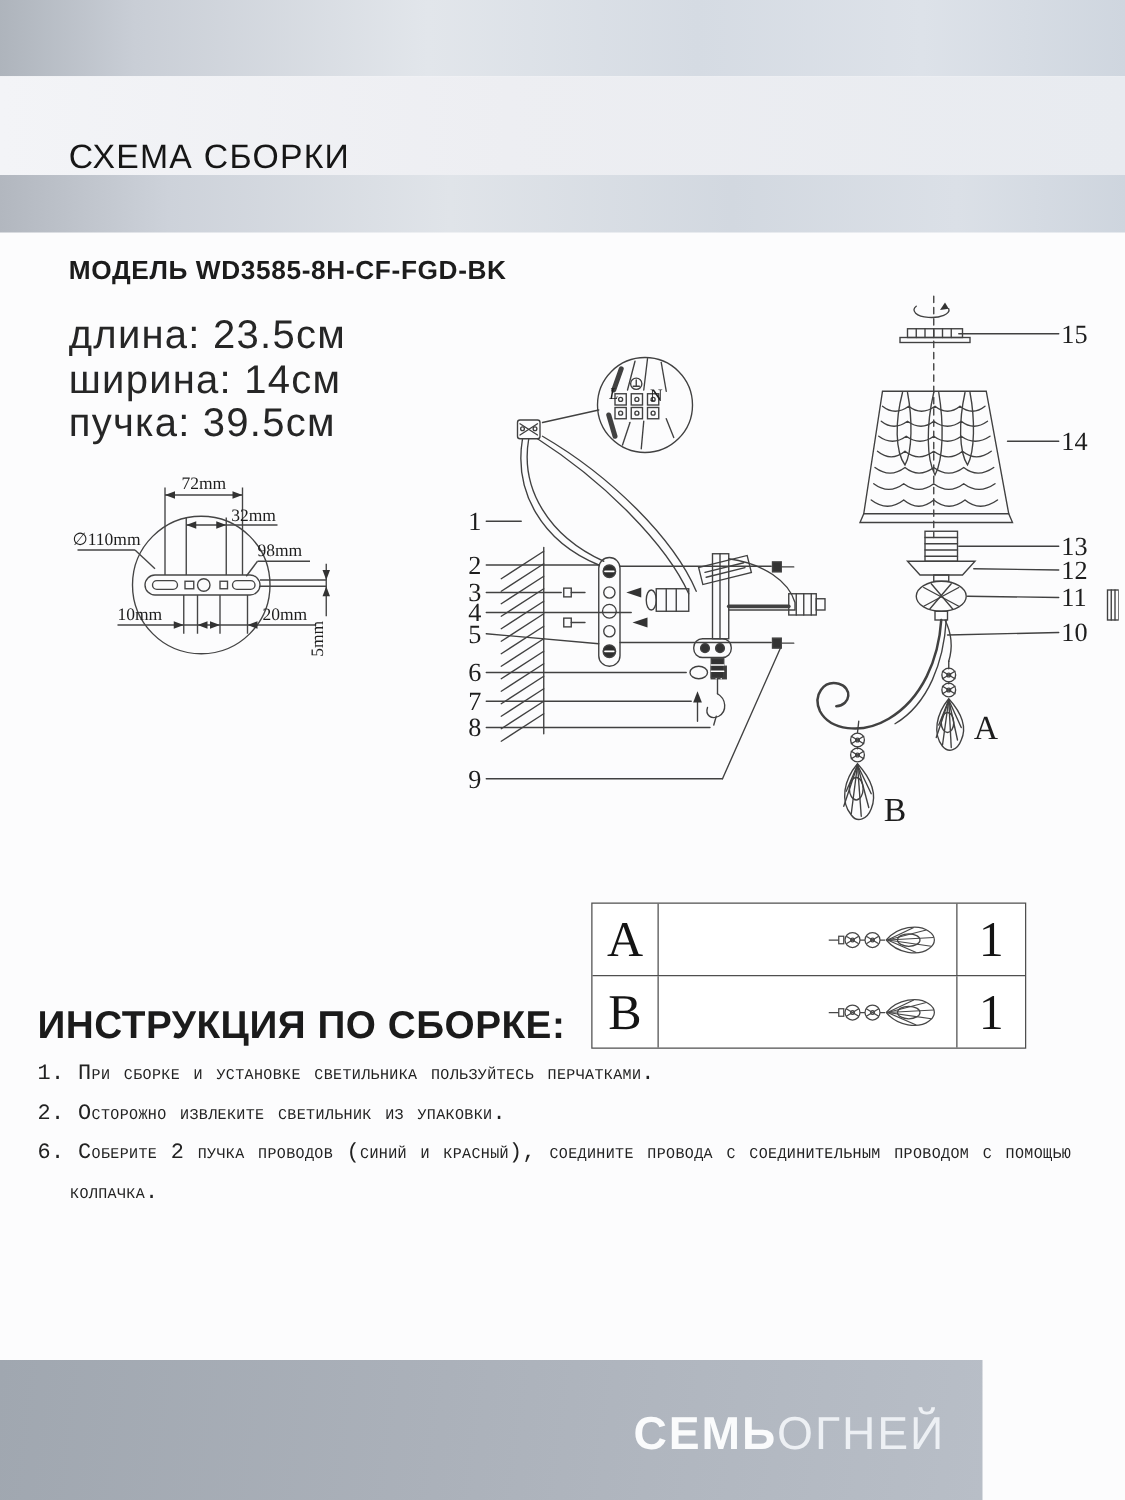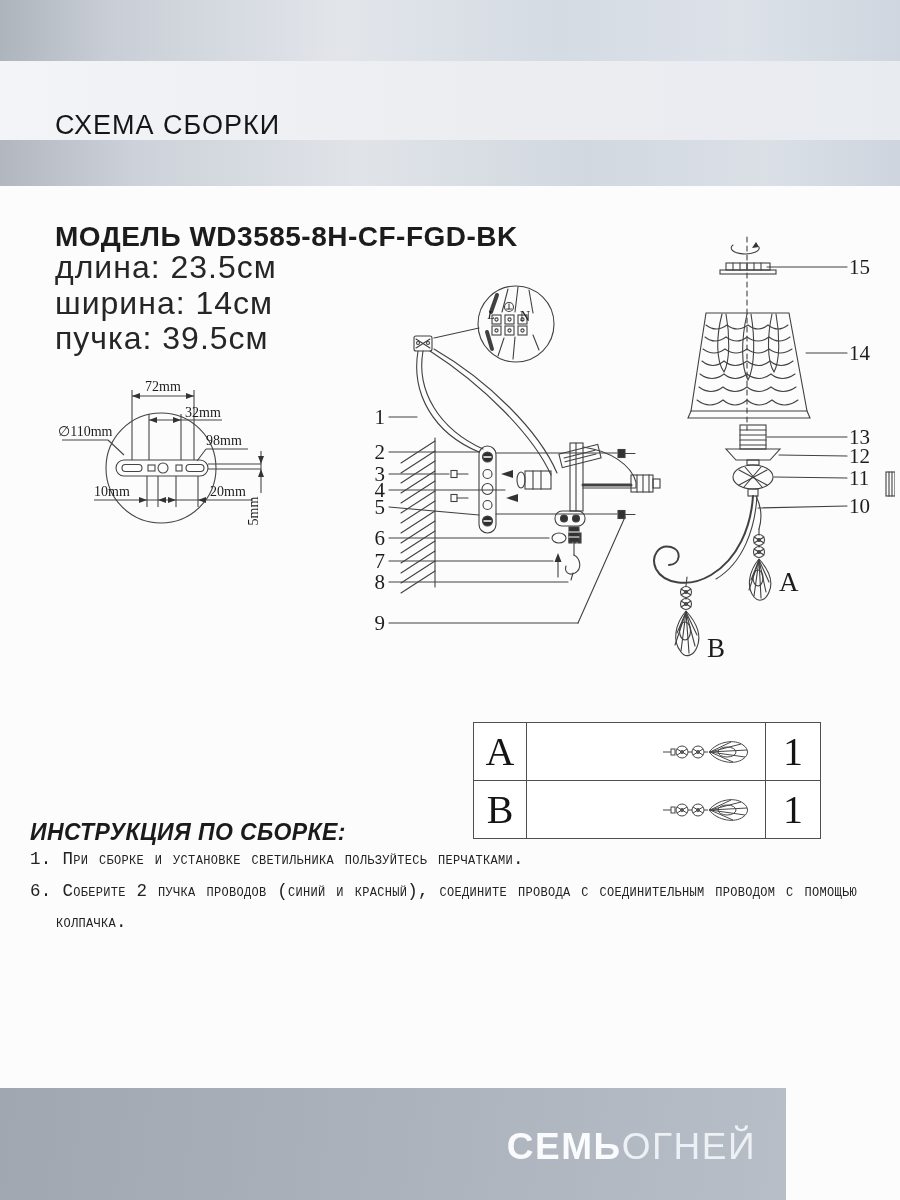--- a/index.html
+++ b/index.html
@@ -11,38 +11,38 @@
   .band-top{left:0;top:0;width:900px;height:61px;
     background:linear-gradient(90deg,#aeb4bc 0%,#c9ced6 12%,#e2e6eb 38%,#d5dbe3 62%,#dde2e9 82%,#cfd6df 100%);}
   .band-mid{left:0;top:61px;width:900px;height:79px;
     background:linear-gradient(90deg,#f3f4f7 0%,#edeef2 45%,#e8ebf0 100%);}
   .band-bot{left:0;top:140px;width:900px;height:46px;
     background:linear-gradient(90deg,#b2b7bf 0%,#cdd2da 15%,#e0e4e9 40%,#d2d8e0 65%,#dbe0e7 85%,#ced5de 100%);}
   .page-title{left:55px;top:61px;height:79px;line-height:79px;font-size:27px;font-weight:400;
     letter-spacing:1px;color:#161616;margin-top:25px;}
 
   
-  .model-title{left:55px;top:221px;font-size:28px;font-weight:700;letter-spacing:.5px;color:#1c1c1c;}
+  .model-title{left:55px;top:205px;font-size:21px;font-weight:700;letter-spacing:.5px;color:#1c1c1c;}
   .model-spec{left:55px;font-size:32px;font-weight:400;letter-spacing:1px;color:#262626;}
   .spec-1{top:249px;} .spec-2{top:285px;} .spec-3{top:320px;}
 
   svg text{font-family:"Liberation Serif",serif;fill:#1d1d1d;}
 
   
   .parts-table{left:473px;top:722px;width:346px;border:1px solid #4f4f4f;background:#fff;}
   .pt-row{display:flex;height:57px;}
   .pt-row+.pt-row{border-top:1px solid #4f4f4f;}
   .pt-letter{width:52px;border-right:1px solid #4f4f4f;display:flex;align-items:center;justify-content:center;
     font-family:"Liberation Serif",serif;font-size:40px;color:#141414;}
   .pt-img{flex:1;display:flex;align-items:center;justify-content:flex-end;padding-right:12px;}
   .pt-qty{width:54px;border-left:1px solid #4f4f4f;display:flex;align-items:center;justify-content:center;
     font-family:"Liberation Serif",serif;font-size:40px;color:#141414;}
 
   
-  .instr-title{left:30px;top:819px;font-size:23px;font-weight:700;letter-spacing:.4px;color:#1b1b1b;font-style:italic;}
+  .instr-title{left:30px;top:802px;font-size:31px;font-weight:700;letter-spacing:.4px;color:#1b1b1b;}
   .instr-list{left:30px;top:844px;width:855px;font-family:Liberation Mono, monospace;}
   .instr-item{font-size:17.5px;line-height:31.5px;font-variant:small-caps;letter-spacing:.3px;
     color:#222;padding-left:26px;text-indent:-26px;}
 
   
   .footer{left:0;top:1088px;width:786px;height:112px;
     background:linear-gradient(97deg,#a0a7b0 0%,#abb1ba 45%,#b8bec7 100%);}
   .brand{position:absolute;right:30px;top:38px;font-size:37px;letter-spacing:1.5px;white-space:nowrap;}
   .brand-bold{font-weight:700;color:#fafbfc;}
   .brand-light{font-weight:400;color:#edf0f4;}
@@ -445,20 +445,21 @@
         </g>
       </svg>
     </div>
     <div class="pt-qty">1</div>
   </div>
 </div>
 
 <div class="abs instr-title">ИНСТРУКЦИЯ ПО СБОРКЕ:</div>
 <div class="abs instr-list">
   <div class="instr-item">1. При сборке и установке светильника пользуйтесь перчатками.</div>
+  <div class="instr-item">2. Осторожно извлеките светильник из упаковки.</div>
   <div class="instr-item">6. Соберите 2 пучка проводов (синий и красный), соедините провода с соединительным проводом с помощью колпачка.</div>
 </div>
 
 <div class="abs footer">
   <div class="brand">
     <span class="brand-bold">СЕМЬ</span><span class="brand-light">ОГНЕЙ</span>
   </div>
 </div>
 
 </body></html>

